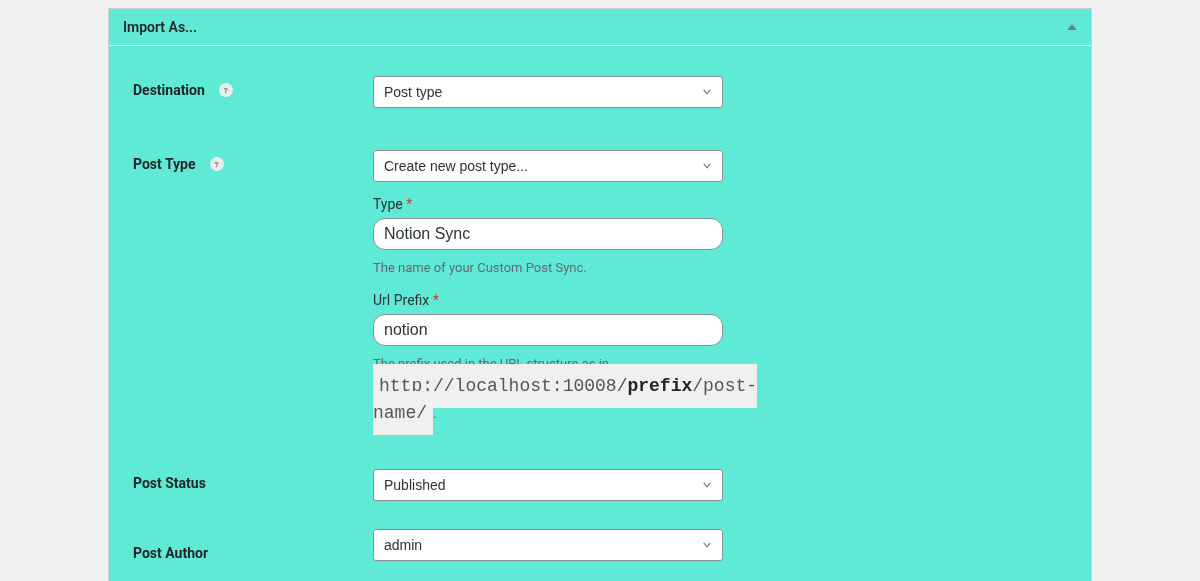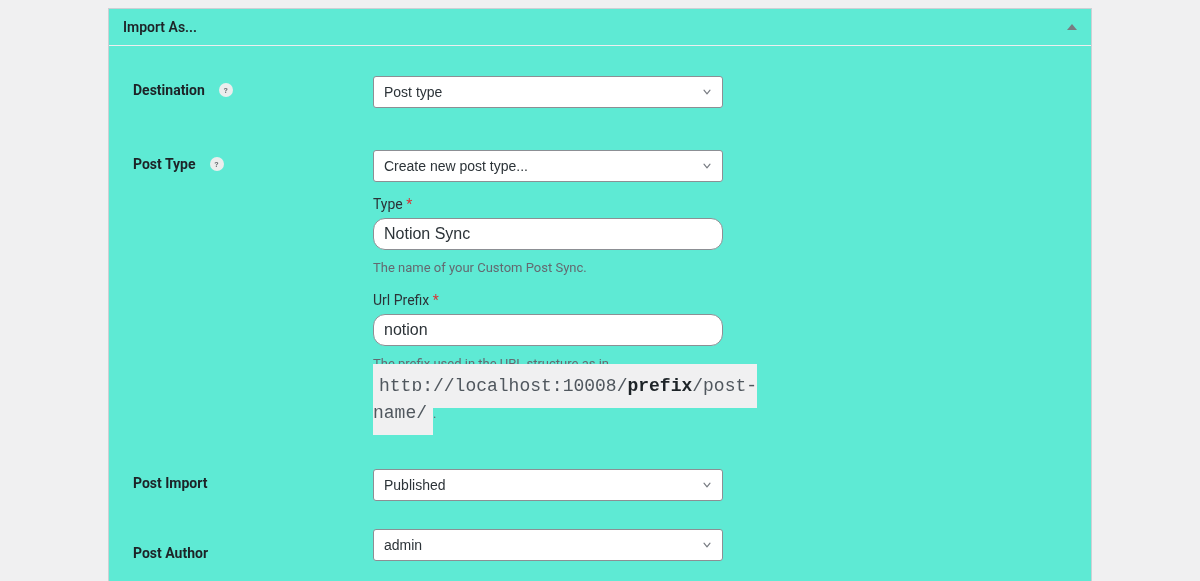--- a/index.html
+++ b/index.html
@@ -197,21 +197,21 @@
           <p class="description">
             <span>The prefix used in the URL structure as in</span>
             <code class="inline"><span>http://localhost:10008/</span><span class="bold">prefix</span><span>/post-name/</span></code><span>.</span>
           </p>
         </div>
       </div>
     </div>
 
     <div class="form-row tight" style="margin-bottom:28px;">
       <div class="label-col">
-        <span class="field-label">Post Import</span>
+        <span class="field-label">Post Status</span>
       </div>
       <div class="input-col">
         <div class="select-wrapper">
           <select>
             <option>Published</option>
           </select>
           <span class="select-caret">
             <svg width="12" height="12" viewBox="0 0 20 20" fill="none">
                 <path d="M5 7l5 6 5-6" stroke="currentColor" stroke-width="2" stroke-linecap="round" stroke-linejoin="round"></path>
               </svg>

